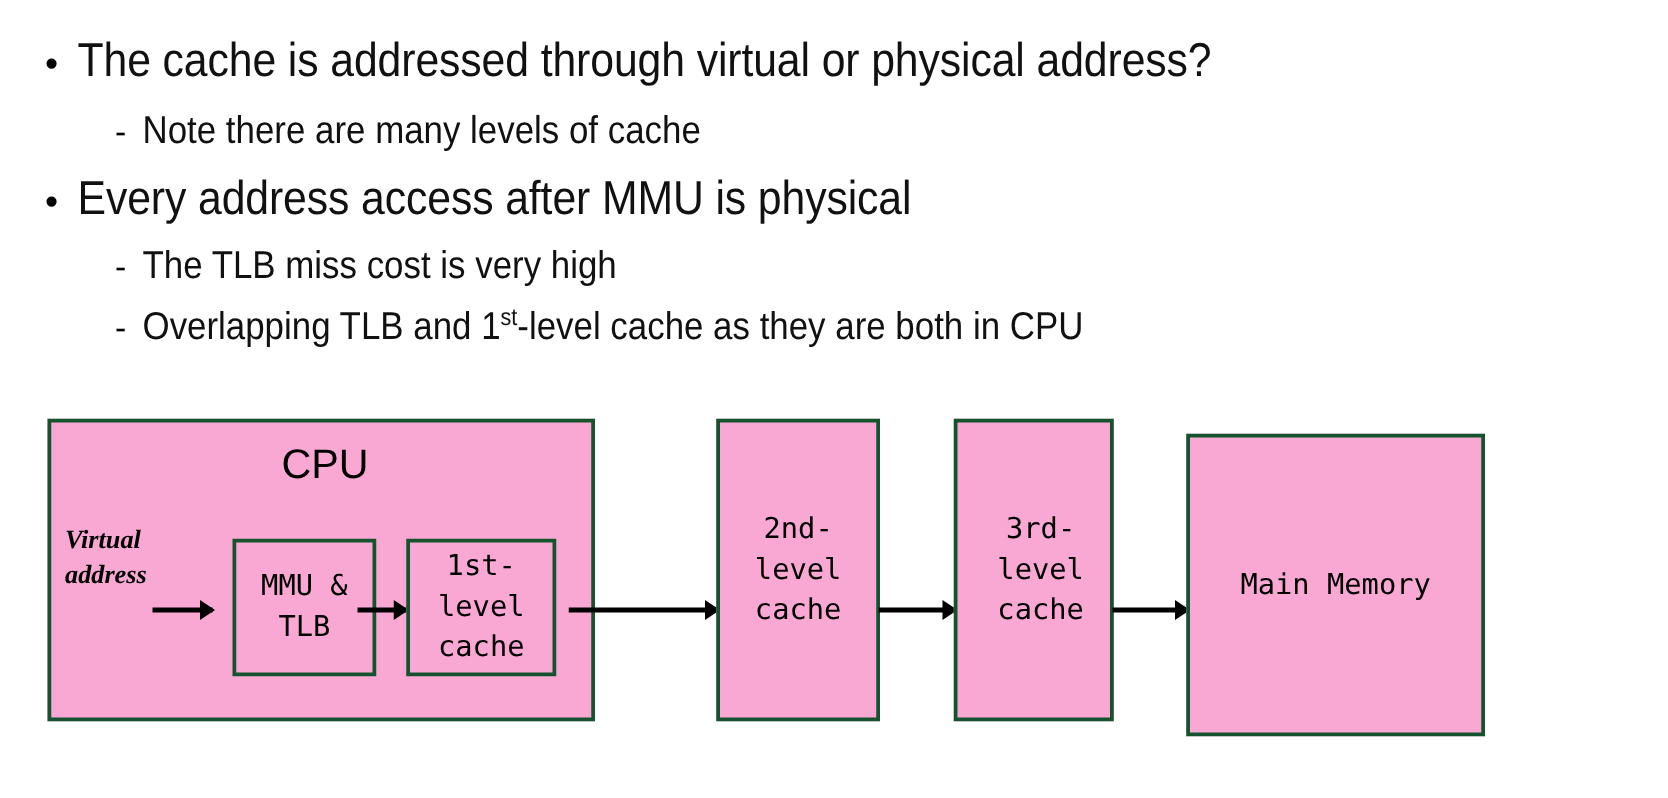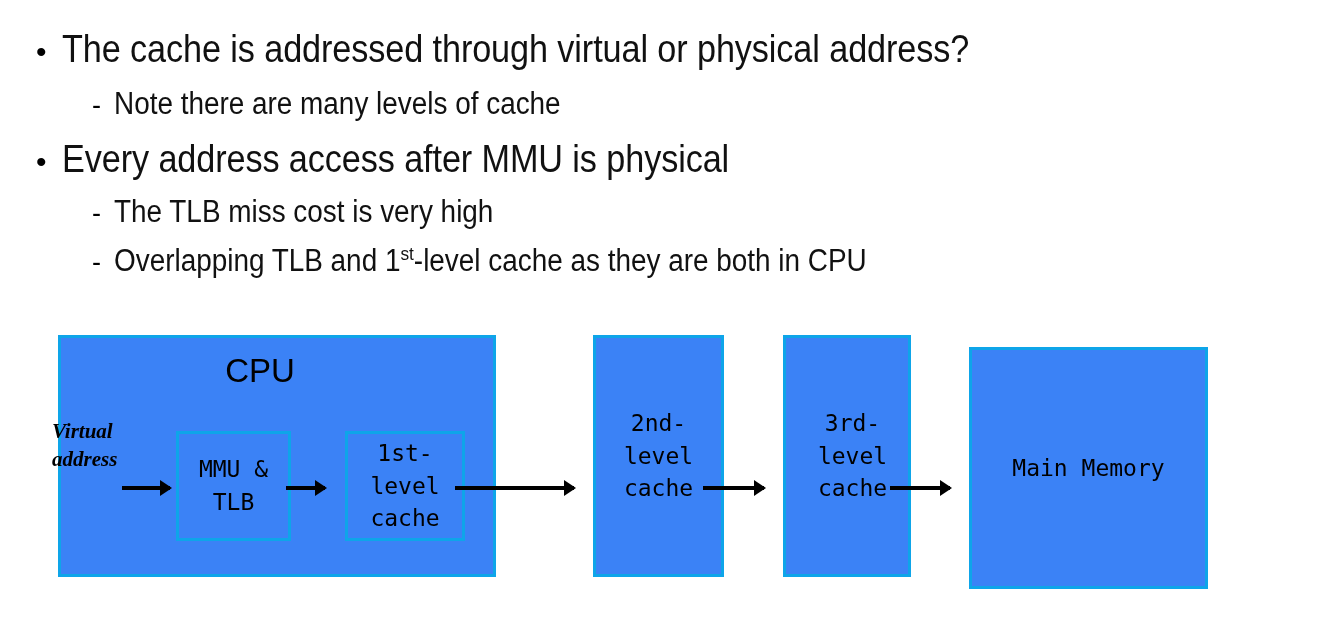--- a/index.html
+++ b/index.html
@@ -81,23 +81,22 @@
     top: 0;
     width: 1334px;
     height: 638px;
     pointer-events: none;
   }
   #diagram > * { pointer-events: auto; }
 
   .box {
     position: absolute;
     box-sizing: border-box;
-    border: 3px solid #0ea5e9;
-    background: #3b82f6;
-    margin-left: 20px;
+    border: 3px solid #14532d;
+    background: #f9a8d4;
   }
 
   .mono-label {
     font-family: "DejaVu Sans Mono", "Liberation Mono", monospace;
     font-size: 23px;
     line-height: 1.42;
     text-align: center;
     color: #000;
     white-space: pre-line;
   }
@@ -188,21 +187,21 @@
 
   <div class="box" style="left:38px; top:335px; width:438px; height:242px;"></div>
 
   <div id="cpu-label">CPU</div>
 
   <div id="virtual-address-label">Virtual
 address</div>
 
   <div class="arrow" style="left:122px; top:486px; width:48px;"></div>
 
-  <div class="box box-centered" style="left:156px; top:431px; width:115px; height:110px;">
+  <div class="box box-centered" style="left:186px; top:431px; width:115px; height:110px;">
     <div class="mono-label">MMU &amp;
 TLB</div>
   </div>
 
   <div class="arrow" style="left:286px; top:486px; width:39px;"></div>
 
   <div class="box box-centered" style="left:325px; top:431px; width:120px; height:110px;">
     <div class="mono-label">1st-
 level
 cache</div>

